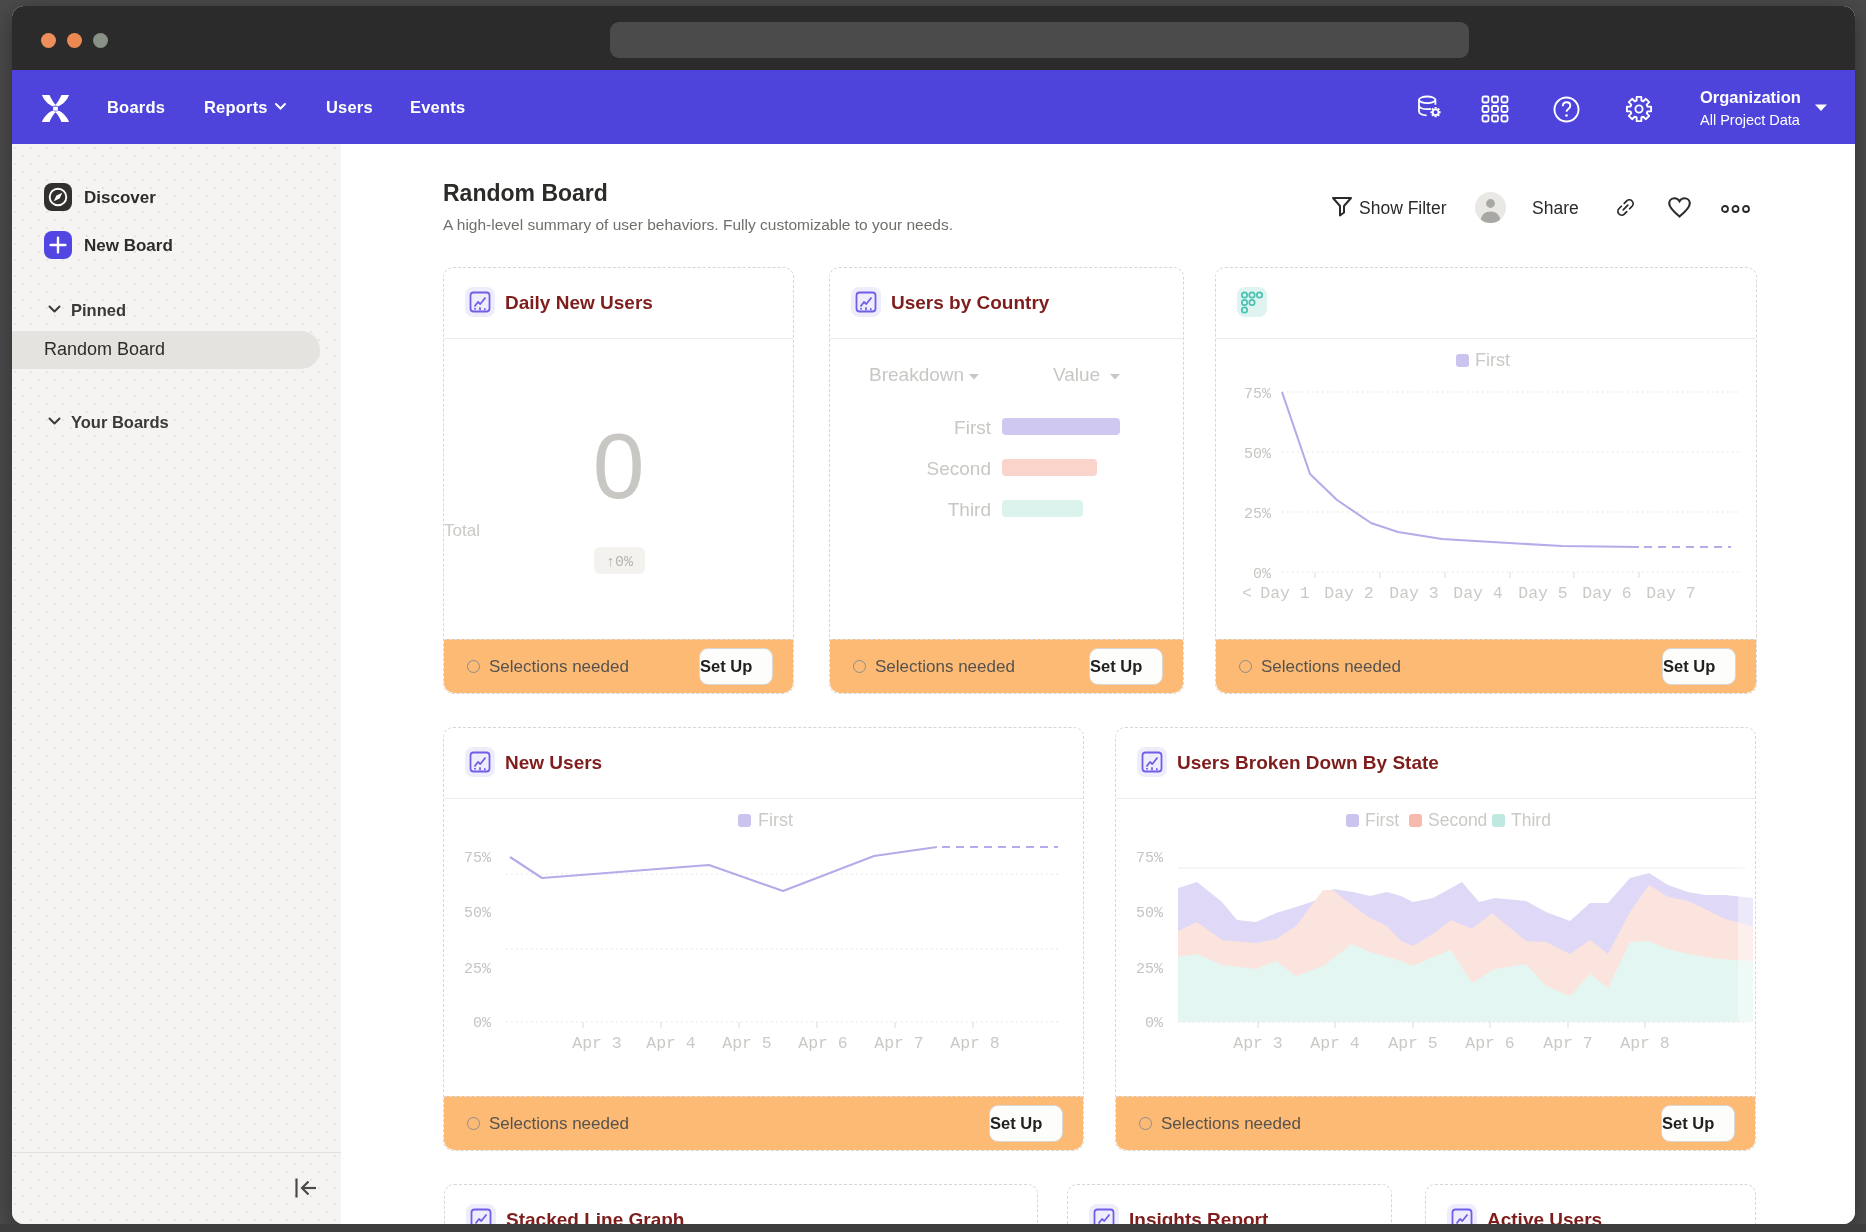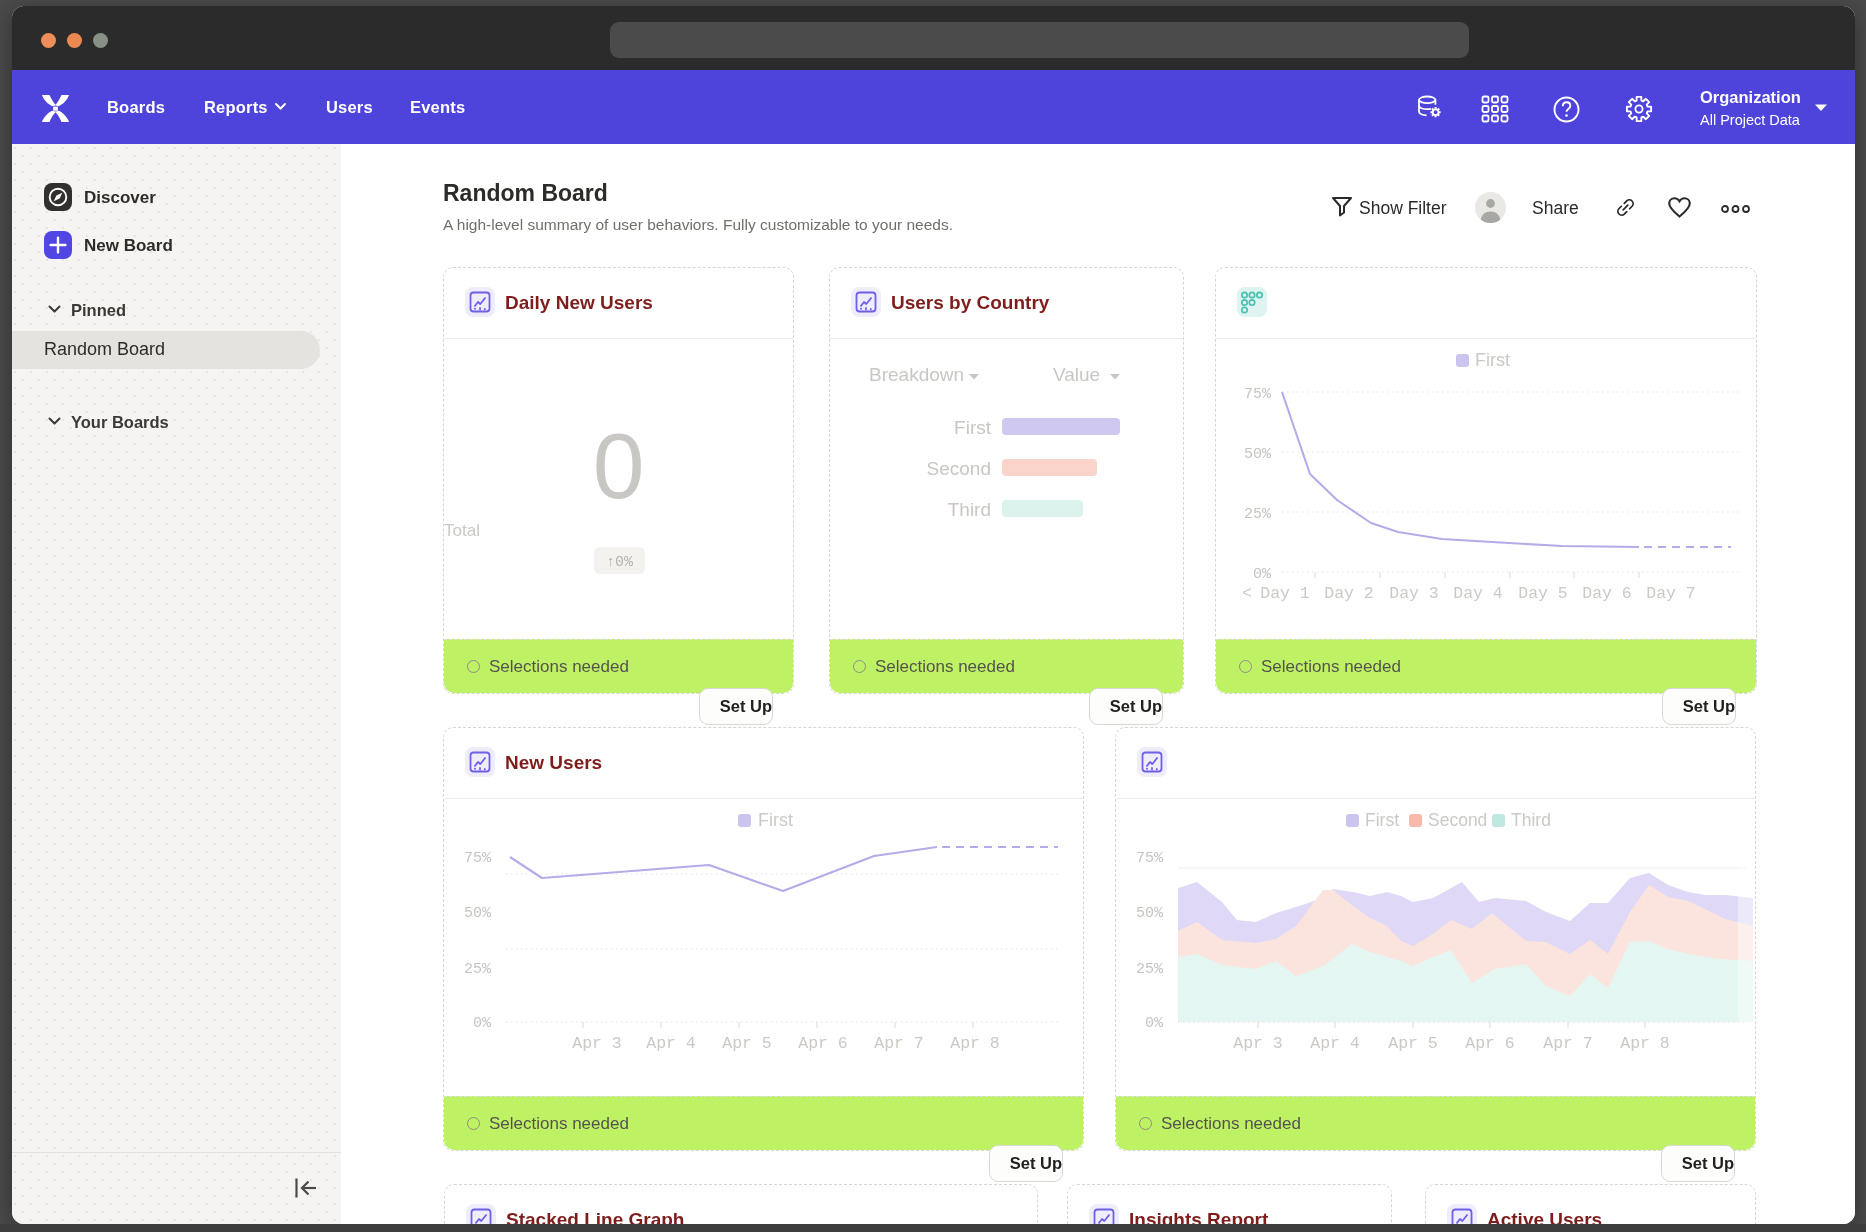--- a/index.html
+++ b/index.html
@@ -22,24 +22,24 @@
     background-size:16px 16px; background-position:3px 4px, 11px 12px;
   }
   #main { position:absolute; left:329px; top:138px; width:1514px; height:1080px; background:#fff; }
   .sideicon { position:absolute; left:32px; width:28px; height:28px; border-radius:8px; }
   .sidetext { position:absolute; left:72px; font-size:17px; font-weight:700; color:#2e2c29; }
   .secthead { position:absolute; left:59px; font-size:16.5px; font-weight:700; color:#3b3935; }
   .card { position:absolute; background:#fff; border:1px dashed #d8d6d2; border-radius:10px; }
   .cardhead-icon { position:absolute; left:21px; top:19px; width:30px; height:30px; border-radius:8px; background:#efedfc; }
   .cardtitle { position:absolute; left:61px; top:0; height:70px; line-height:70px; font-size:19px; font-weight:700; color:#7f1d1d; }
   .carddiv { position:absolute; left:0; top:70px; width:100%; border-top:1px solid #edecea; }
-  .cardfoot { position:absolute; left:0; bottom:0; width:100%; height:54px; background:#bef264; border-top:1px dashed #e0dedb; border-radius:0 0 10px 10px; }
+  .cardfoot { position:absolute; left:0; bottom:0; width:100%; height:54px; background:#fdba74; border-top:1px dashed #e0dedb; border-radius:0 0 10px 10px; }
   .selneed { position:absolute; left:45px; top:0; height:54px; line-height:54px; font-size:17px; color:#55534f; }
   .selcirc { position:absolute; left:23px; top:20px; width:13px; height:13px; border:1.5px solid #8f8d89; border-radius:50%; }
-  .setup { position:absolute; right:20px; top:8px; width:74px; height:37px; background:#fdfdfc; border:1px solid #d9d7d3; border-radius:9px; text-align:right; line-height:35px; font-size:16.5px; font-weight:700; color:#22211f;margin-top:40px; }
+  .setup { position:absolute; right:20px; top:8px; width:74px; height:37px; background:#fdfdfc; border:1px solid #d9d7d3; border-radius:9px; text-align:left; line-height:35px; font-size:16.5px; font-weight:700; color:#22211f; }
   .mono { font-family:"Liberation Mono", monospace; }
 </style>
 </head>
 <body>
   <div id="window">
     <div id="chrome">
       <div class="dot" style="left:29px; background:#ee8e5a;"></div>
       <div class="dot" style="left:55px; background:#ec8952;"></div>
       <div class="dot" style="left:81px; background:#899086;"></div>
       <div id="urlbar"></div>
@@ -331,20 +331,21 @@
     <div class="card" style="left:1103px; top:721px; width:641px; height:424px;">
       <div class="cardhead-icon">
         <svg width="30" height="30" viewBox="0 0 30 30" fill="none" stroke="#6e5fe8" stroke-width="1.8">
           <rect x="5.5" y="5.5" width="19" height="19" rx="3"></rect>
           <path d="M9.5,19.5 L13,15 L15.3,17 L20.5,10.5" stroke-linejoin="round"></path>
           <circle cx="10" cy="21.8" r="1" fill="#6e5fe8" stroke="none"></circle>
           <path d="M15,20.3 V23.2" stroke-width="1.7"></path>
           <path d="M19.8,21.2 V23.2" stroke-width="1.7"></path>
         </svg>
       </div>
+      <div class="cardtitle">Users Broken Down By State</div>
       <div class="carddiv"></div>
       <svg class="abs" style="left:0; top:70px;" width="641" height="300" viewBox="1115 797 641 300">
         <rect x="1345" y="813" width="13" height="13" rx="3" fill="#cbc4ef"></rect>
         <text x="1364" y="825" font-size="17.5" fill="#cbc9c5">First</text>
         <rect x="1408" y="813" width="13" height="13" rx="3" fill="#f6b9ac"></rect>
         <text x="1427" y="825" font-size="17.5" fill="#cbc9c5">Second</text>
         <rect x="1491" y="813" width="13" height="13" rx="3" fill="#bfe8e0"></rect>
         <text x="1510" y="825" font-size="17.5" fill="#cbc9c5">Third</text>
         <g font-family="Liberation Mono, monospace" font-size="15" fill="#c6c4c0" text-anchor="end">
           <text x="1162" y="860.5">75%</text>

